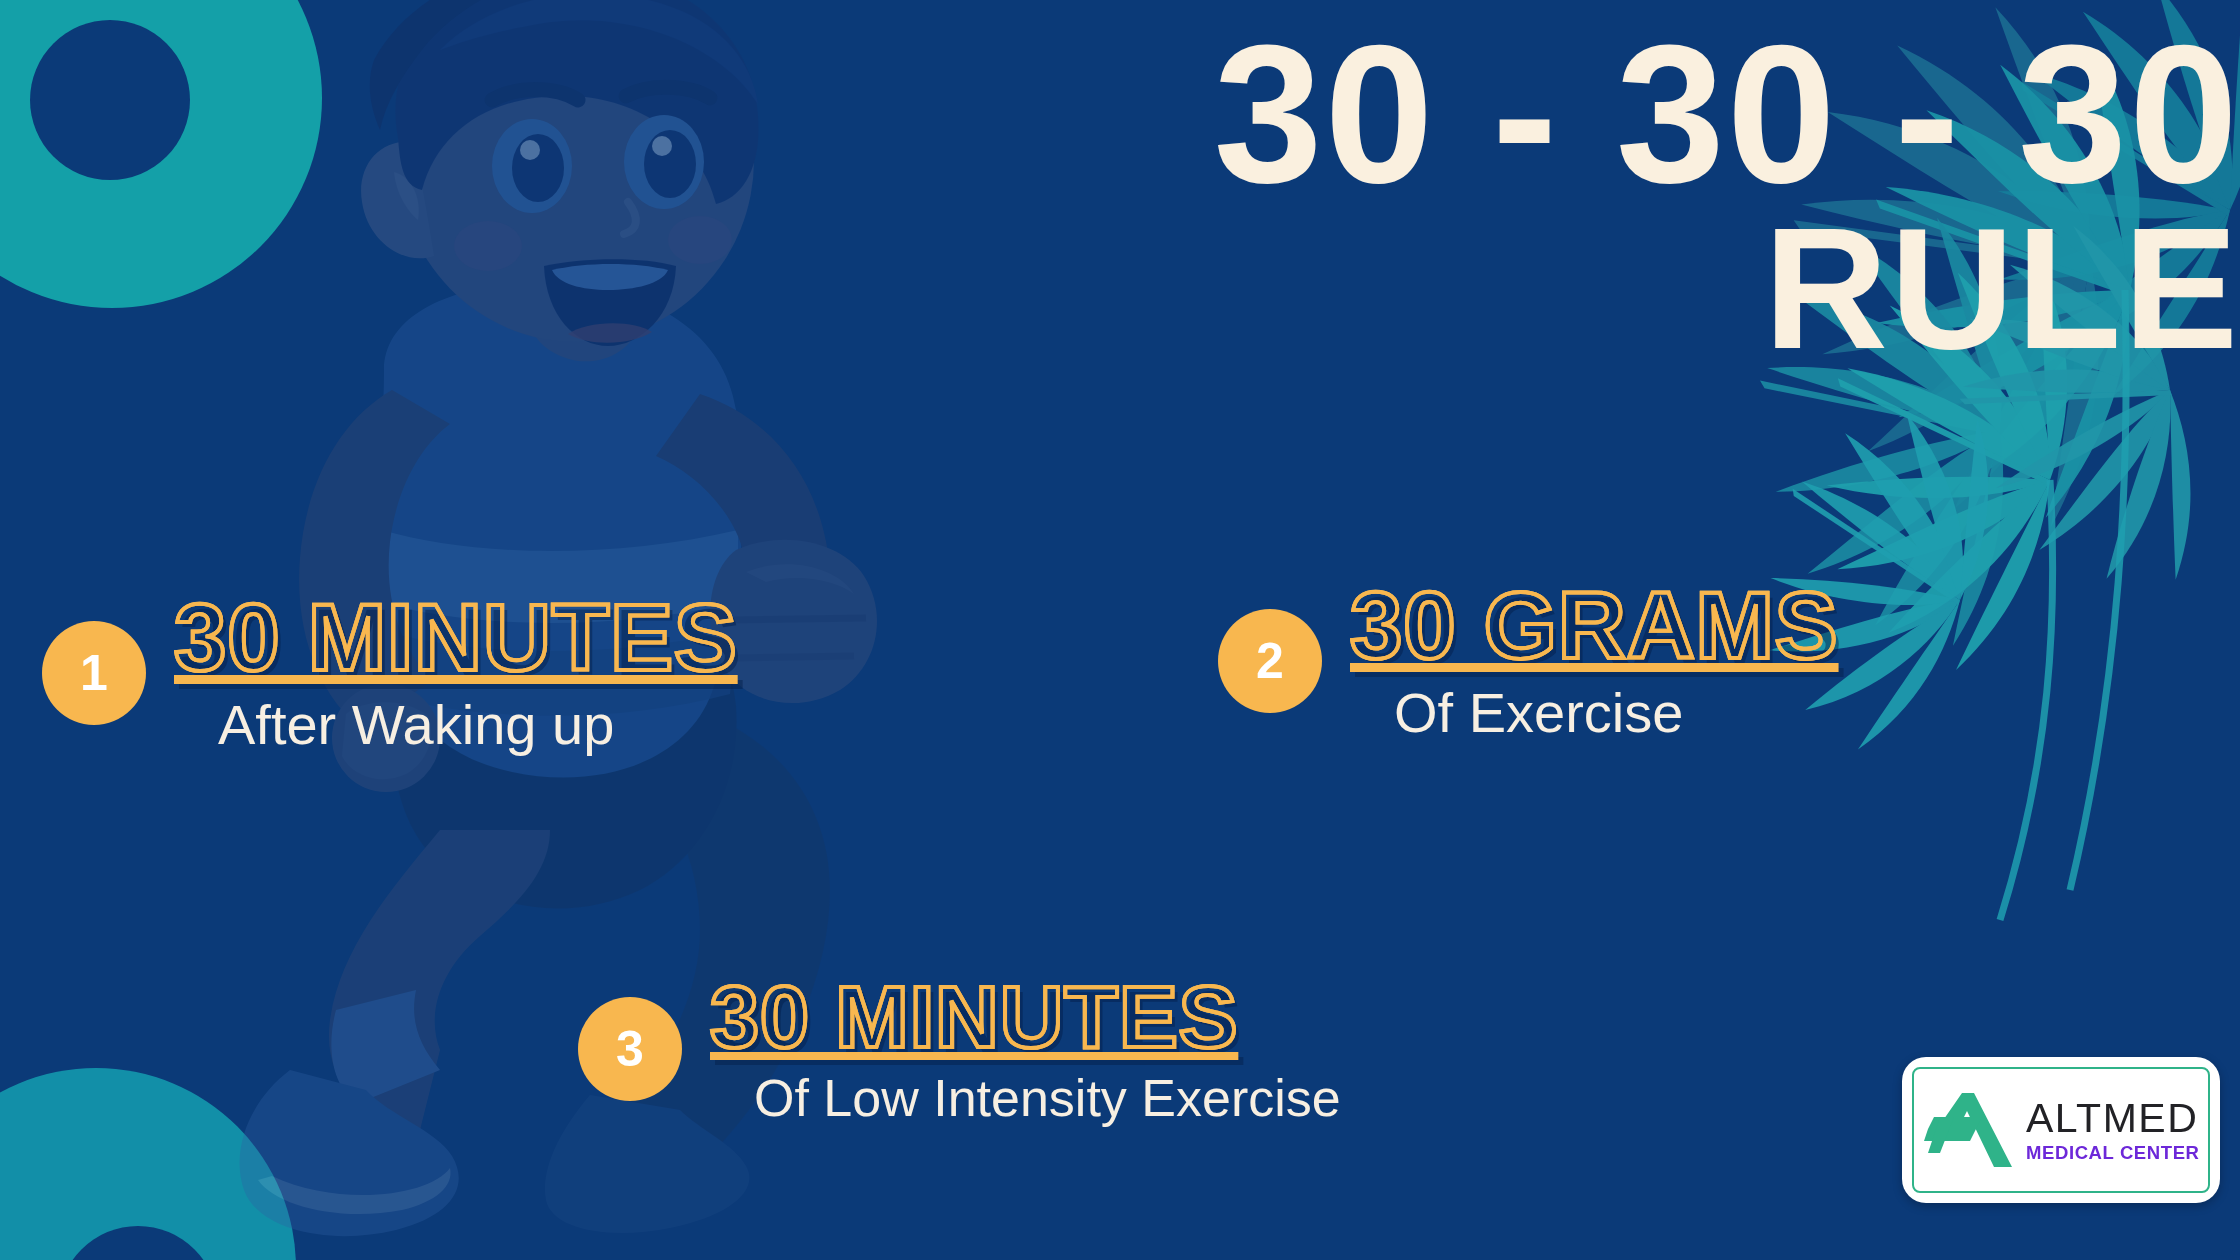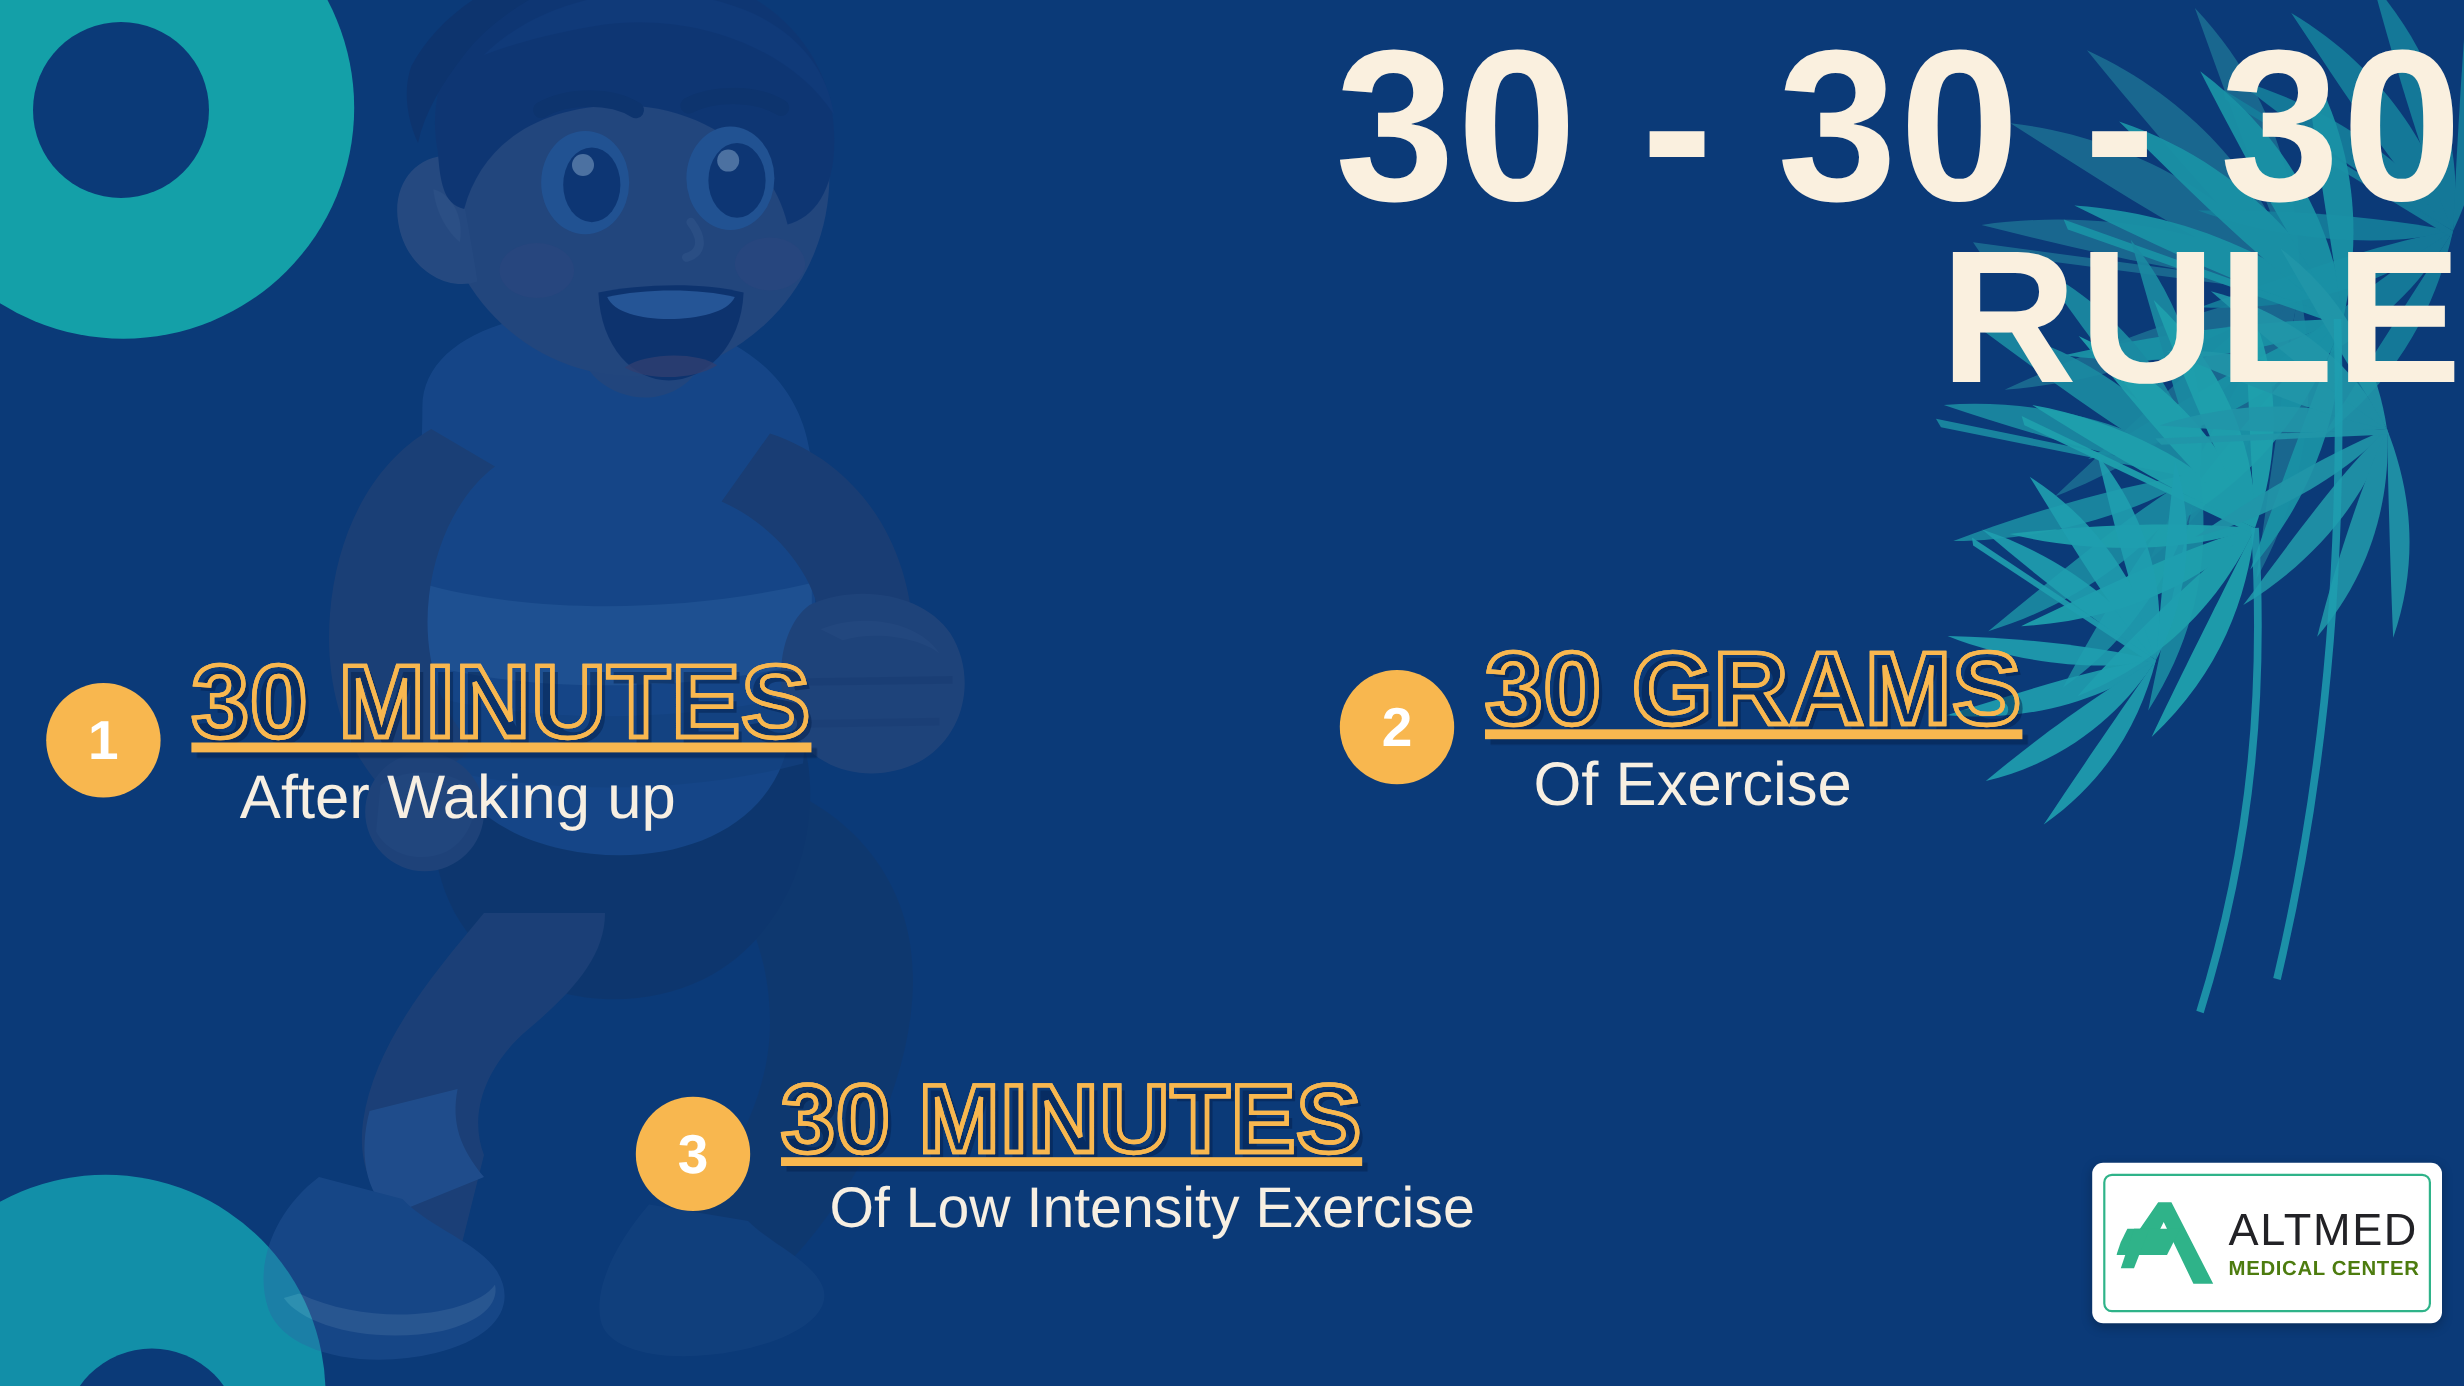--- a/index.html
+++ b/index.html
@@ -160,21 +160,21 @@
   #tip-3 .tip-sub     { font-size: 52px; }
 
   
   #logo-card {
     position: absolute;
     left: 1902px;
     top: 1057px;
     width: 318px;
     height: 146px;
     background: #ffffff;
-    border-radius: 10px;
+    border-radius: 24px;
     box-shadow: 0 3px 10px rgba(0,0,0,0.25);
     z-index: 9;
   }
   #logo-inner {
     position: absolute;
     left: 10px;
     top: 10px;
     right: 10px;
     bottom: 10px;
     border: 2px solid #2fb389;
@@ -200,21 +200,21 @@
     font-weight: 400;
     letter-spacing: 1.5px;
     color: #222226;
     line-height: 1;
   }
   #logo-tagline {
     margin-top: 5px;
     font-size: 18.5px;
     font-weight: 700;
     letter-spacing: 0.6px;
-    color: #4d7c0f;
+    color: #6d28d9;
     line-height: 1;
   }
 </style>
 </head>
 <body>
 
 <div id="poster">
 
   <div class="bg-layer">
 

